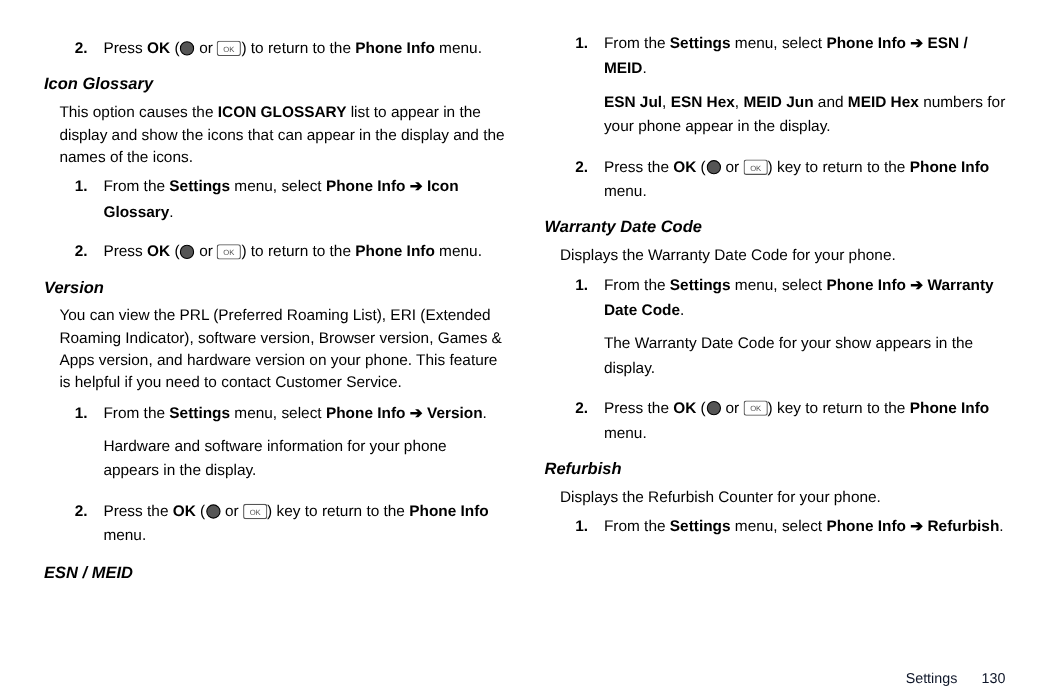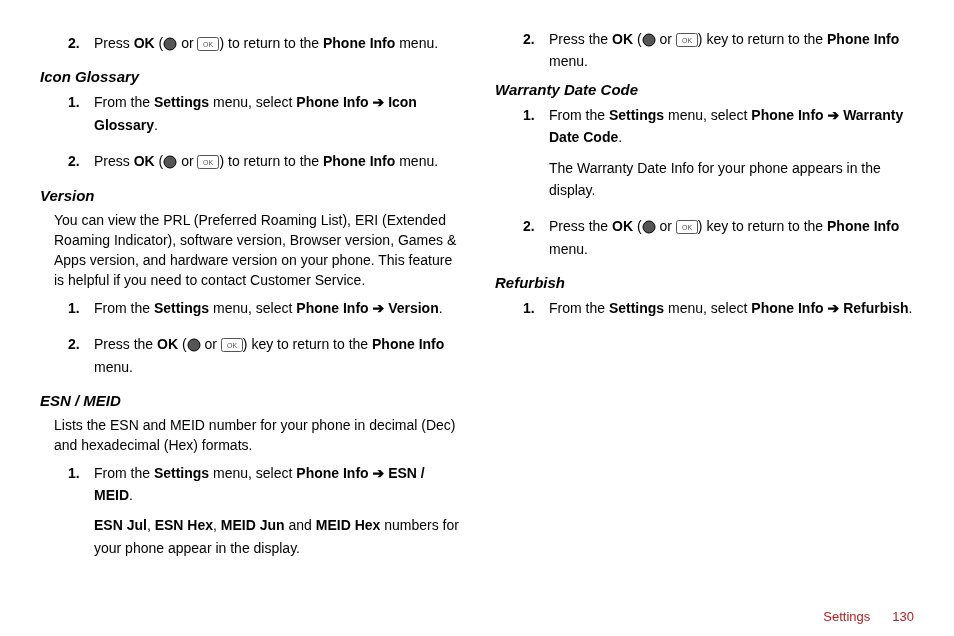--- a/index.html
+++ b/index.html
@@ -57,21 +57,21 @@
   .extra {
     margin-top: 8px;
     display: block;
   }
   .b { font-weight: bold; }
   .footer {
     position: absolute;
     right: 40px;
     bottom: 12px;
     font-size: 13px;
-    color: #b91c1c;
+    color: #0f172a;
   }
   .footer .pg { margin-left: 22px; }
   svg.icon {
     vertical-align: -3px;
   }
   .arrow {
     font-weight: bold;
   }
 </style>
 </head>
@@ -86,20 +86,23 @@
     <span>Press </span><span class="b">OK</span><span> (</span><svg class="icon" width="14" height="14">
             <circle cx="7" cy="7" r="6" fill="#555" stroke="#000"></circle>
           </svg><span> or </span><svg class="icon" width="22" height="14">
             <rect x="0.5" y="0.5" width="21" height="13" rx="2" fill="#fff" stroke="#555"></rect>
             <text x="11" y="10" font-size="7" text-anchor="middle" fill="#555">OK</text>
           </svg><span>) to return to the </span><span class="b">Phone Info</span><span> menu.</span>
   </li>
 </ol>
 
 <div class="subheading block">Icon Glossary</div>
+<div class="bodytext block">
+  <span>This option causes the </span><span class="b">ICON GLOSSARY</span><span> list to appear in the display and show the icons that can appear in the display and the names of the icons.</span>
+</div>
 <ol class="steps">
   <li class="block">
     <span class="num">1.</span>
     <span>From the </span><span class="b">Settings</span><span> menu, select </span><span class="b">Phone Info</span><span class="b arrow"> ➔ </span><span class="b">Icon Glossary</span><span>.</span>
   </li>
   <li class="block">
     <span class="num">2.</span>
     <span>Press </span><span class="b">OK</span><span> (</span><svg class="icon" width="14" height="14">
             <circle cx="7" cy="7" r="6" fill="#555" stroke="#000"></circle>
           </svg><span> or </span><svg class="icon" width="22" height="14">
@@ -108,72 +111,74 @@
           </svg><span>) to return to the </span><span class="b">Phone Info</span><span> menu.</span>
   </li>
 </ol>
 
 <div class="subheading block">Version</div>
 <div class="bodytext block">You can view the PRL (Preferred Roaming List), ERI (Extended Roaming Indicator), software version, Browser version, Games &amp; Apps version, and hardware version on your phone. This feature is helpful if you need to contact Customer Service.</div>
 <ol class="steps">
   <li class="block">
     <span class="num">1.</span>
     <span>From the </span><span class="b">Settings</span><span> menu, select </span><span class="b">Phone Info</span><span class="b arrow"> ➔ </span><span class="b">Version</span><span>.</span>
+    <span class="extra">Hardware and software information for your phone appears in the display.</span>
   </li>
   <li class="block">
     <span class="num">2.</span>
     <span>Press the </span><span class="b">OK</span><span> (</span><svg class="icon" width="14" height="14">
             <circle cx="7" cy="7" r="6" fill="#555" stroke="#000"></circle>
           </svg><span> or </span><svg class="icon" width="22" height="14">
             <rect x="0.5" y="0.5" width="21" height="13" rx="2" fill="#fff" stroke="#555"></rect>
             <text x="11" y="10" font-size="7" text-anchor="middle" fill="#555">OK</text>
           </svg><span>) key to return to the </span><span class="b">Phone Info</span><span> menu.</span>
   </li>
 </ol>
 
 <div class="subheading block">ESN / MEID</div>
-<div class="bodytext block">Lists the ESN and MEID number for your phone in decimal (Dec) and hexadecimal (Hex) formats.</div>
 <ol class="steps">
   <li class="block">
     <span class="num">1.</span>
     <span>From the </span><span class="b">Settings</span><span> menu, select </span><span class="b">Phone Info</span><span class="b arrow"> ➔ </span><span class="b">ESN / MEID</span><span>.</span>
     <span class="extra">
       <span class="b">ESN Jul</span><span>, </span><span class="b">ESN Hex</span><span>, </span><span class="b">MEID Jun</span><span> and </span><span class="b">MEID Hex</span><span> numbers for your phone appear in the display.</span>
     </span>
   </li>
   <li class="block">
     <span class="num">2.</span>
     <span>Press the </span><span class="b">OK</span><span> (</span><svg class="icon" width="14" height="14">
             <circle cx="7" cy="7" r="6" fill="#555" stroke="#000"></circle>
           </svg><span> or </span><svg class="icon" width="22" height="14">
             <rect x="0.5" y="0.5" width="21" height="13" rx="2" fill="#fff" stroke="#555"></rect>
             <text x="11" y="10" font-size="7" text-anchor="middle" fill="#555">OK</text>
           </svg><span>) key to return to the </span><span class="b">Phone Info</span><span> menu.</span>
   </li>
 </ol>
 
 <div class="subheading block">Warranty Date Code</div>
+<div class="bodytext block">Displays the Warranty Date Code for your phone.</div>
 <ol class="steps">
   <li class="block">
     <span class="num">1.</span>
     <span>From the </span><span class="b">Settings</span><span> menu, select </span><span class="b">Phone Info</span><span class="b arrow"> ➔ </span><span class="b">Warranty Date Code</span><span>.</span>
-    <span class="extra">The Warranty Date Info for your phone appears in the display.</span>
+    <span class="extra">The Warranty Date Code for your show appears in the display.</span>
   </li>
   <li class="block">
     <span class="num">2.</span>
     <span>Press the </span><span class="b">OK</span><span> (</span><svg class="icon" width="14" height="14">
             <circle cx="7" cy="7" r="6" fill="#555" stroke="#000"></circle>
           </svg><span> or </span><svg class="icon" width="22" height="14">
             <rect x="0.5" y="0.5" width="21" height="13" rx="2" fill="#fff" stroke="#555"></rect>
             <text x="11" y="10" font-size="7" text-anchor="middle" fill="#555">OK</text>
           </svg><span>) key to return to the </span><span class="b">Phone Info</span><span> menu.</span>
   </li>
 </ol>
 
 <div class="subheading block">Refurbish</div>
+<div class="bodytext block">Displays the Refurbish Counter for your phone.</div>
 <ol class="steps">
   <li class="block">
     <span class="num">1.</span>
     <span>From the </span><span class="b">Settings</span><span> menu, select </span><span class="b">Phone Info</span><span class="b arrow"> ➔ </span><span class="b">Refurbish</span><span>.</span>
   </li>
 </ol>
 
 </div>
 
 <div class="footer">

